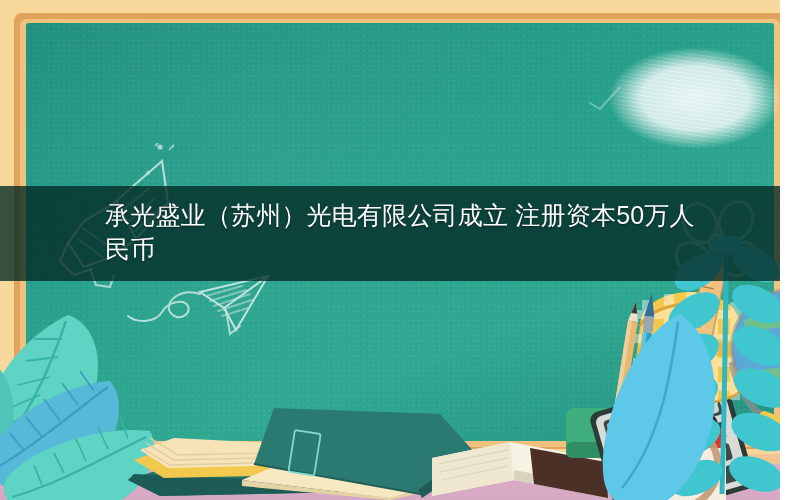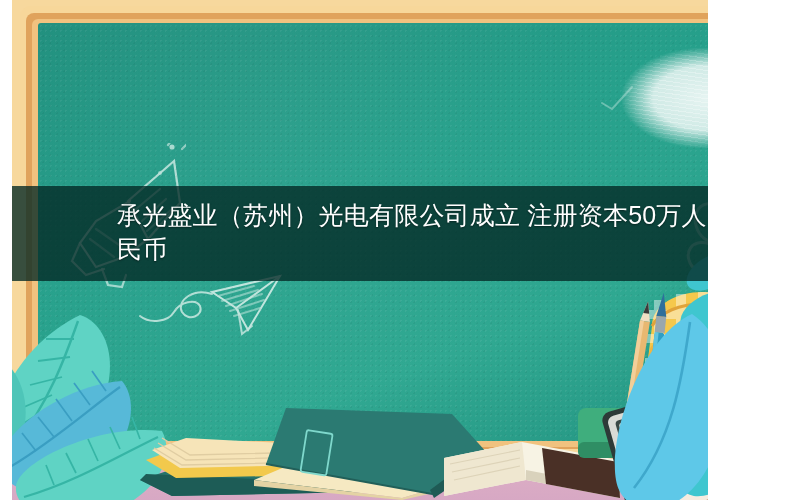--- a/index.html
+++ b/index.html
@@ -1,23 +1,22 @@
 <!DOCTYPE html>
 <html><head>
 <meta charset="utf-8">
 <style>
   html,body{margin:0;padding:0;background:#ffffff;}
   body{font-family:"Liberation Sans","DejaVu Sans",sans-serif;}
 
   .stage{
     position:relative;
-    width:696px;height:500px;
+    width:780px;height:500px;
     overflow:hidden;
     background:#f6d79b;
-    margin-left:12px;
   }
 
   
   .wall{position:absolute;left:0;top:0;width:800px;height:435px;background:#f7d89d;}
   .floor{position:absolute;left:0;top:420px;width:800px;height:80px;
          background:linear-gradient(180deg,#f3c98f 0%,#f0bf86 14%,#e8b5a9 30%,#ddaec4 55%,#d7a8c4 100%);}
   .floor-stripe{position:absolute;left:0;top:452px;width:800px;height:12px;background:#f2c98e;opacity:.85;}
 
   
   .frame-outer{

